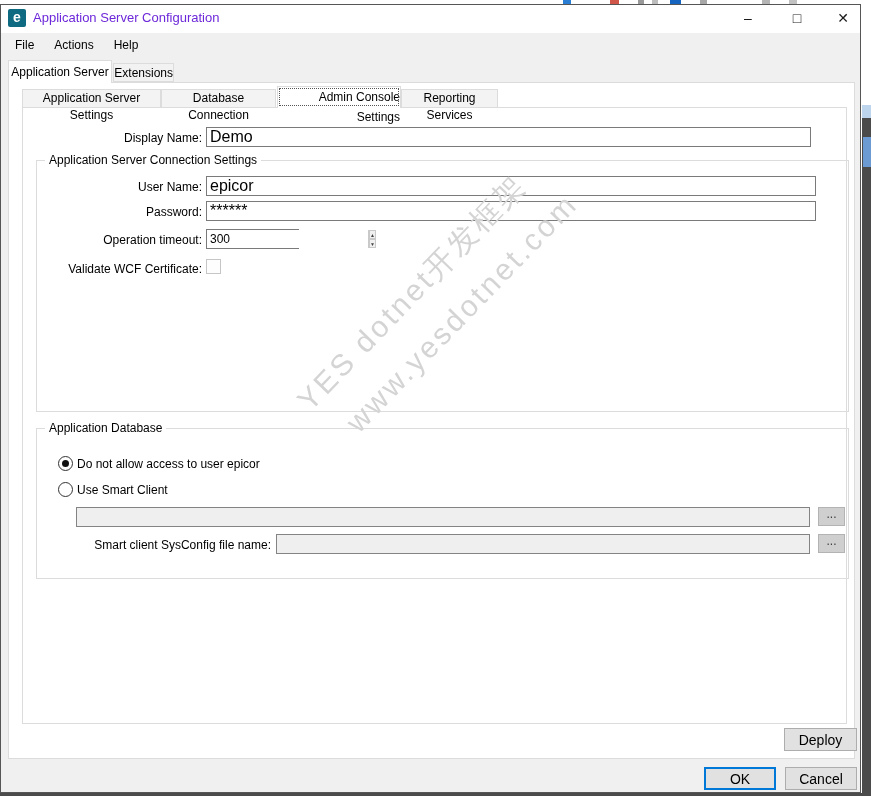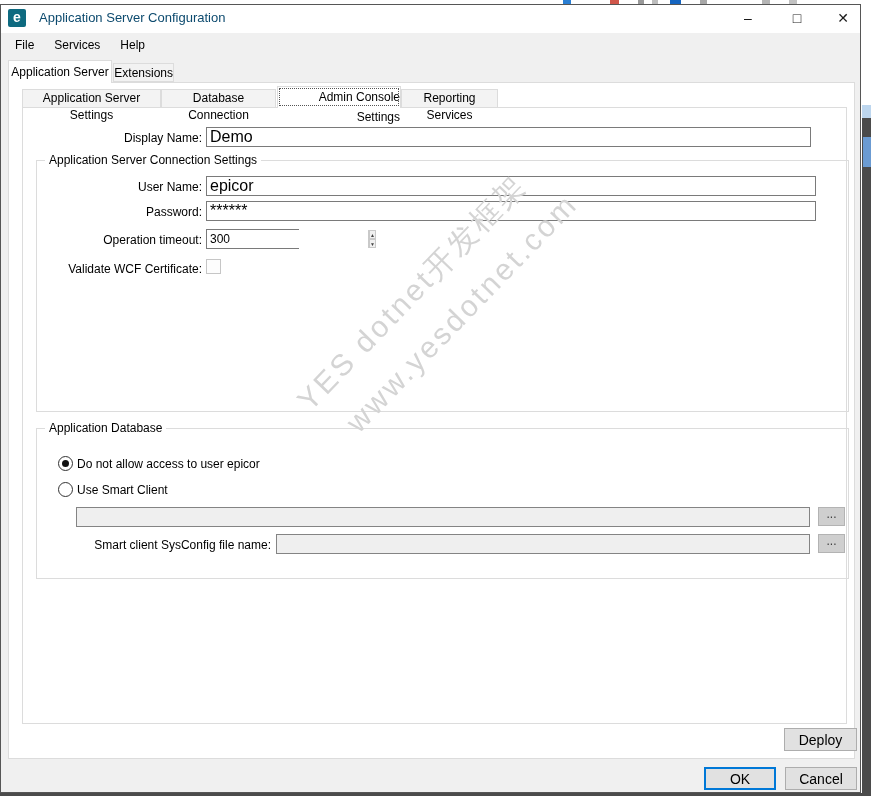--- a/index.html
+++ b/index.html
@@ -14,21 +14,21 @@
   .bg-right{position:absolute;left:862px;top:0;width:9px;height:796px;background:#ffffff;}
   .bg-right .lightblue{position:absolute;left:0;top:105px;width:9px;height:13px;background:#bdd6ee;}
   .bg-right .darkpane{position:absolute;left:0;top:118px;width:9px;height:678px;background:#4b4b4b;}
   .bg-right .scrollthumb{position:absolute;left:1px;top:19px;width:8px;height:30px;background:#6b9bd2;}
   .bg-bottom{position:absolute;left:0;top:793px;width:862px;height:3px;background:#4b4b4b;}
   
   .dialog{position:absolute;left:0;top:4px;width:861px;height:789px;background:#f0f0f0;border:1px solid #565656;box-sizing:border-box;}
   .titlebar{position:absolute;left:1px;top:5px;width:859px;height:28px;background:#ffffff;}
   .app-icon{position:absolute;left:8px;top:9px;width:18px;height:18px;background:#0e6a80;border-radius:2px;color:#fff;
     font-weight:bold;font-size:14px;line-height:17px;text-align:center;}
-  .title-text{position:absolute;left:39px;top:10px;font-size:13px;color:#0c4a6e;}
+  .title-text{position:absolute;left:33px;top:10px;font-size:13px;color:#6d28d9;}
   .winbtn{position:absolute;top:7px;width:34px;height:22px;text-align:center;line-height:22px;font-size:14px;color:#1a1a1a;cursor:default;}
   
   .menubar{position:absolute;left:1px;top:33px;width:859px;height:25px;background:#f0f0f0;display:flex;align-items:center;}
   .menu-item{padding:8px 10px;height:25px;line-height:25px;}
   .menu-item:first-child{margin-left:4px;}
   
   .tab-outer-sel{position:absolute;left:8px;top:60px;width:104px;height:23px;background:#fff;
     border:1px solid #dcdcdc;border-bottom:none;box-sizing:border-box;text-align:center;line-height:22px;z-index:3;}
   .tab-outer{position:absolute;left:113px;top:63px;width:61px;height:19px;background:#f2f2f2;
     border:1px solid #dcdcdc;box-sizing:border-box;text-align:right;line-height:18px;z-index:2;}
@@ -90,21 +90,21 @@
 
 <div class="titlebar"></div>
 <div class="app-icon">e</div>
 <div class="title-text">Application Server Configuration</div>
 <div class="winbtn" style="left:731px;">–</div>
 <div class="winbtn" style="left:780px;">□</div>
 <div class="winbtn" style="left:826px;">✕</div>
 
 <div class="menubar">
   <div class="menu-item">File</div>
-  <div class="menu-item">Services</div>
+  <div class="menu-item">Actions</div>
   <div class="menu-item">Help</div>
 </div>
 
 <div class="tab-outer-sel">Application Server</div>
 <div class="tab-outer">Extensions</div>
 <div class="page-outer"></div>
 
 <div class="tab-inner" style="left:22px;width:139px;">Application Server Settings</div>
 <div class="tab-inner" style="left:161px;width:115px;">Database Connection</div>
 <div class="tab-inner-sel">Admin Console Settings</div>

